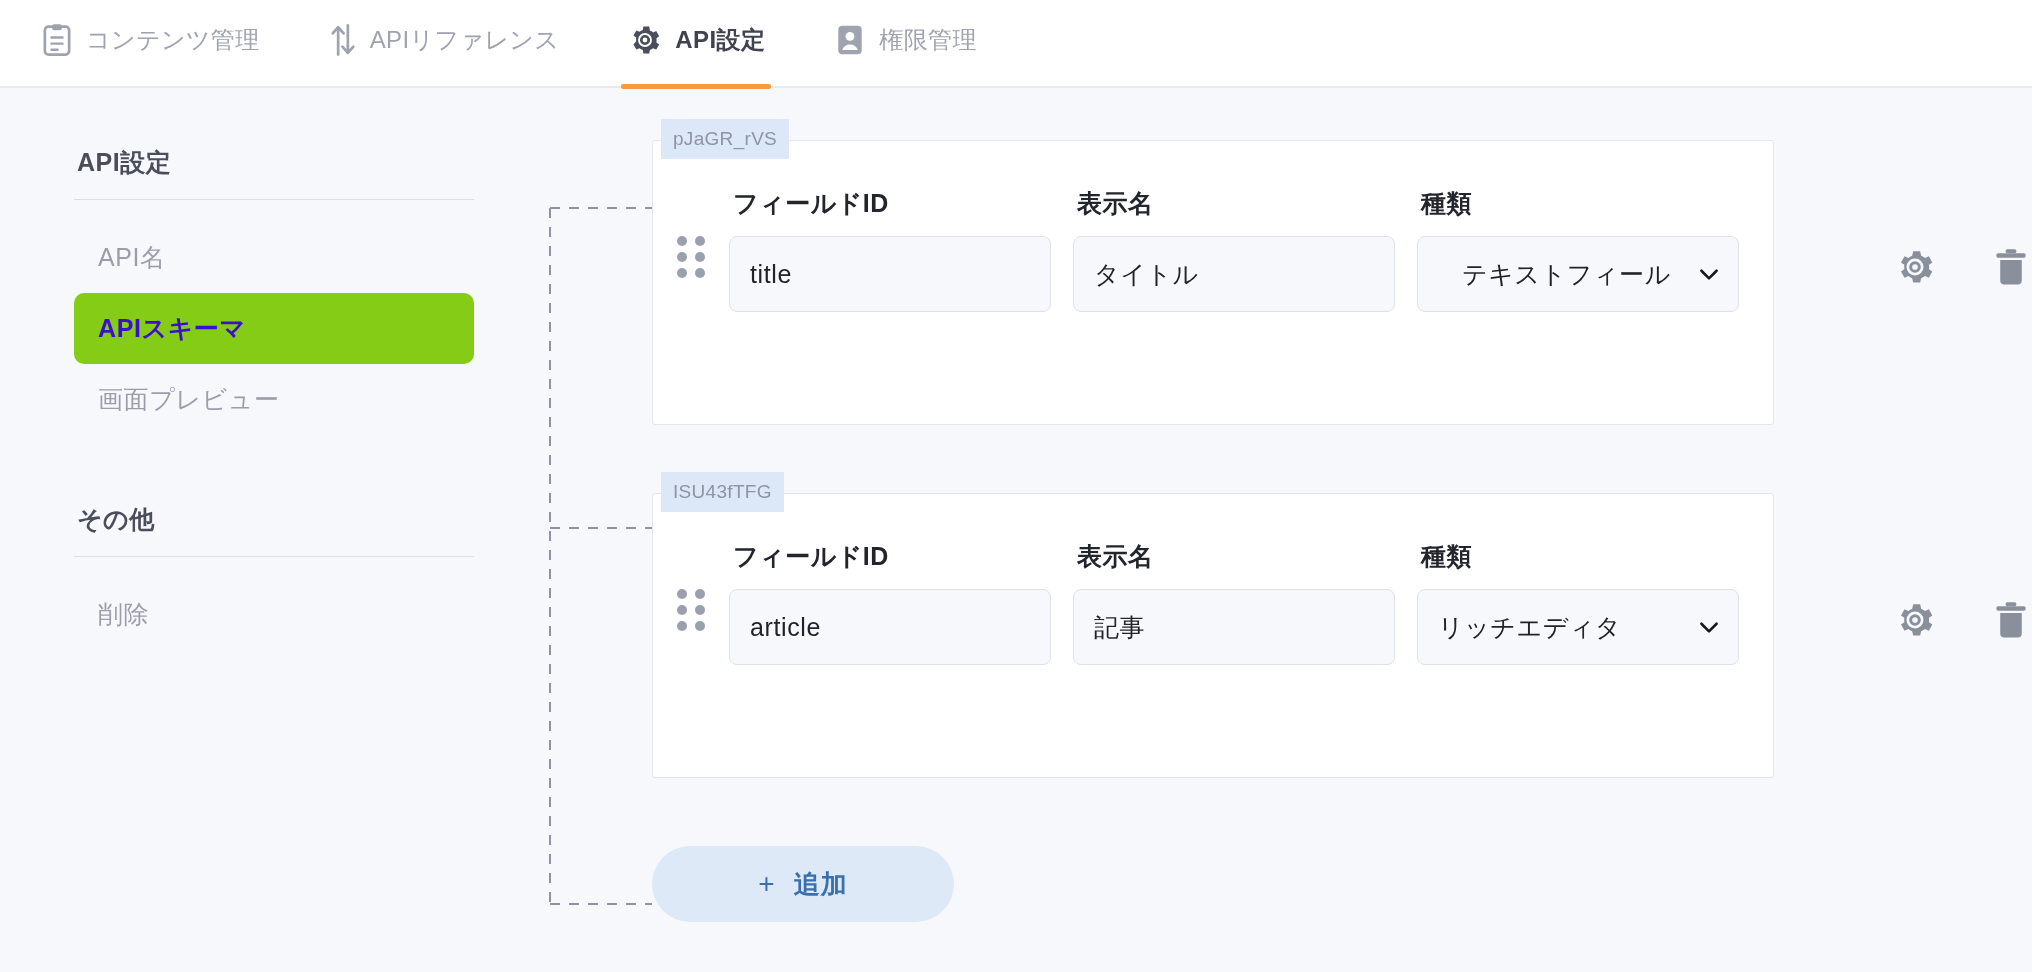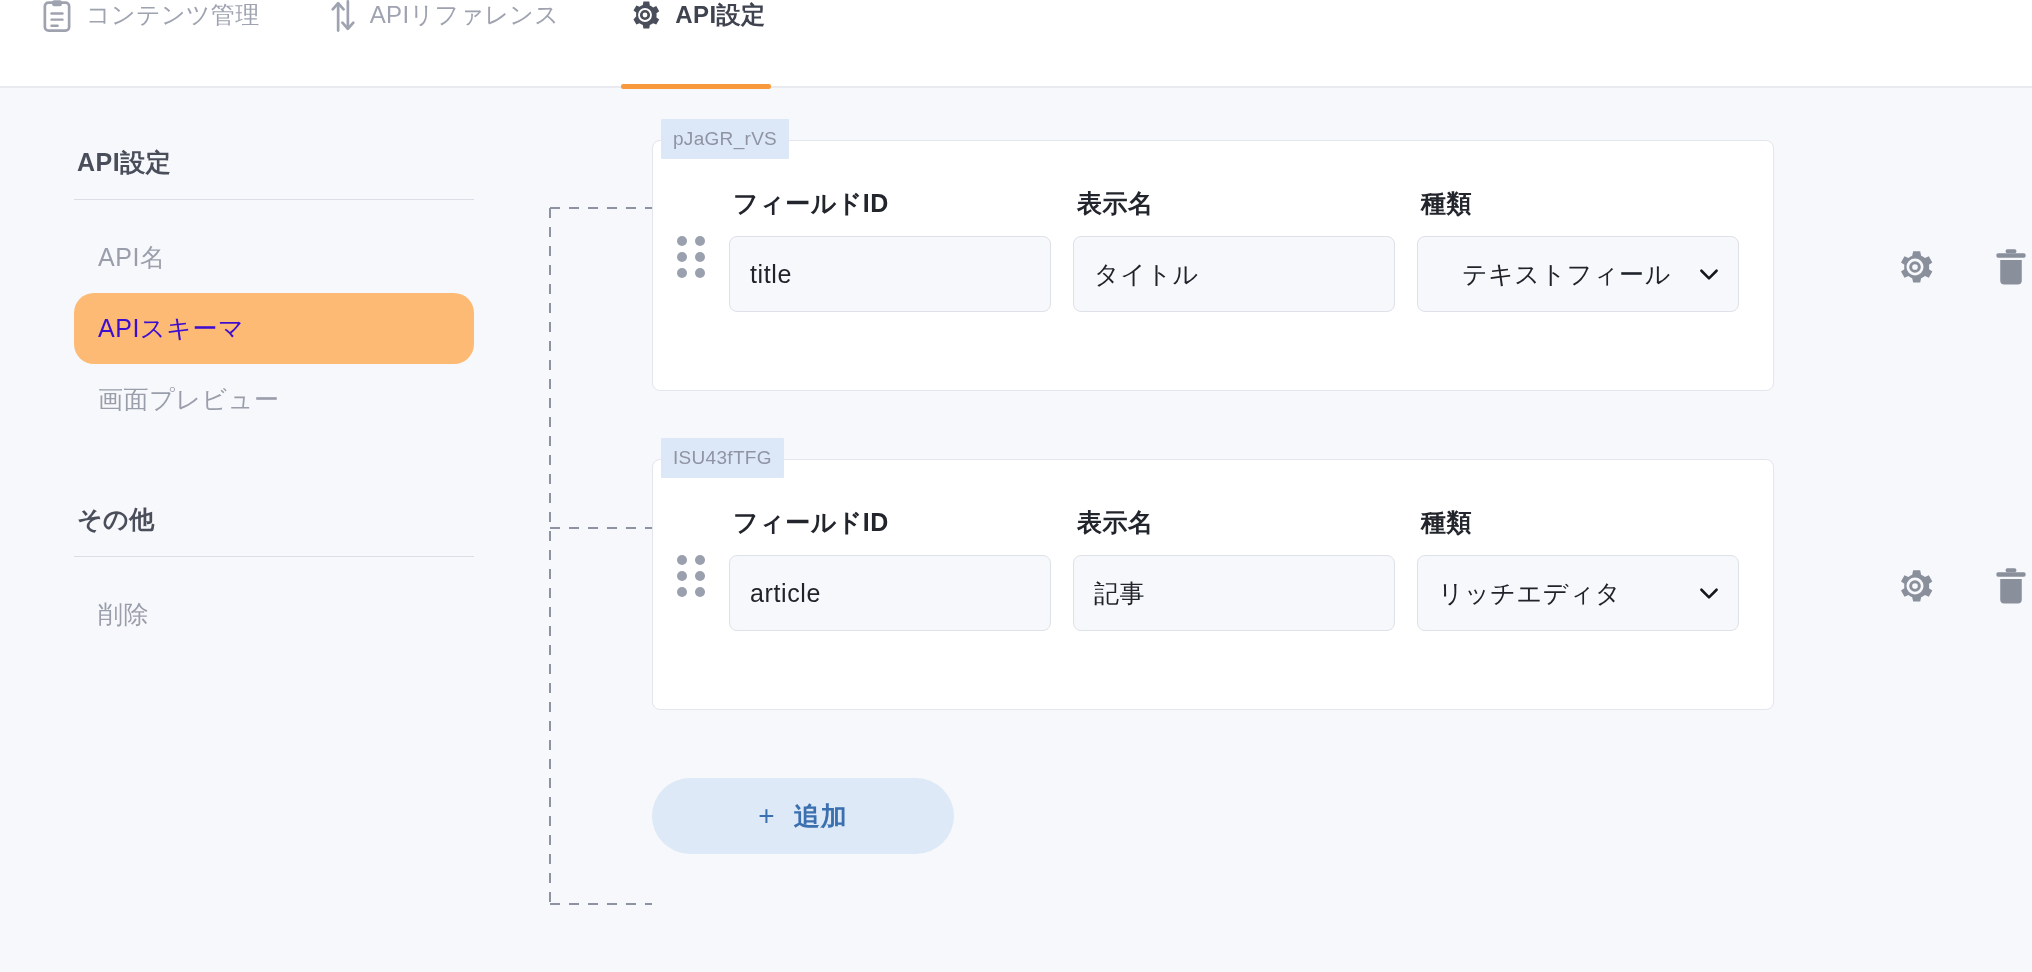--- a/index.html
+++ b/index.html
@@ -22,21 +22,21 @@
     height: 88px;
     background: #ffffff;
     border-bottom: 2px solid #e9eaf0;
     display: flex;
     align-items: center;
     padding-left: 34px;
     gap: 0px;
   }
   .tab {
     display: flex;
-    align-items: flex-start;
+    align-items: center;
     gap: 14px;
     height: 88px;
     padding: 0 34px 7px 8px;
     position: relative;
     cursor: pointer;
     margin-right: 28px;
   }
   .tab .tab-label {
     font-size: 24px;
     color: #9fa3b0;
@@ -89,24 +89,23 @@
     width: 400px;
     padding: 19px 0 19px 24px;
     border-radius: 10px;
     font-size: 25px;
     color: #9a9eab;
     cursor: pointer;
     letter-spacing: .6px;
     white-space: nowrap;
   }
   .side-item.active {
-    background: #fdba74;
+    background: #84cc16;
     color: #3d0ed0;
-    font-weight: normal;
-    border-radius: 20px;
+    font-weight: bold;
   }
 
   
   .main {
     flex: 1;
     position: relative;
     padding: 52px 0 0 0;
   }
 
   
@@ -120,22 +119,22 @@
   .cards {
     position: relative;
     margin-left: 182px;
     width: 1122px;
   }
 
   .field-card {
     position: relative;
     background: #ffffff;
     border: 1px solid #e4e6ee;
-    border-radius: 8px;
-    height: 251px;
+    border-radius: 3px;
+    height: 285px;
     margin-bottom: 68px;
   }
   .id-badge {
     position: absolute;
     top: -22px;
     left: 8px;
     background: #dce8f7;
     color: #8f93a2;
     font-size: 19px;
     line-height: 1;
@@ -292,20 +291,30 @@
     <span class="tab-icon">
       <svg width="32" height="32" viewBox="0 0 24 24" fill="#4a4e5a">
         <path d="M12 8.2a3.8 3.8 0 1 0 0 7.6 3.8 3.8 0 0 0 0-7.6zm0 5.6a1.8 1.8 0 1 1 0-3.6 1.8 1.8 0 0 1 0 3.6z"></path>
         <path d="M20.6 13.4c.05-.46.08-.93.08-1.4s-.03-.94-.08-1.4l2.05-1.5-2.2-3.8-2.4 1a8.9 8.9 0 0 0-2.42-1.4L15.2 1.8h-4.4l-.43 2.7a8.9 8.9 0 0 0-2.42 1.4l-2.4-1-2.2 3.8 2.05 1.5c-.05.46-.08.93-.08 1.4s.03.94.08 1.4L3.35 15.3l2.2 3.8 2.4-1a8.9 8.9 0 0 0 2.42 1.4l.43 2.7h4.4l.43-2.7a8.9 8.9 0 0 0 2.42-1.4l2.4 1 2.2-3.8-2.05-1.5zM12 17.2A5.2 5.2 0 1 1 12 6.8a5.2 5.2 0 0 1 0 10.4z"></path>
       </svg>
     </span>
     <span class="tab-label">API設定</span>
     <span class="tab-underline"></span>
   </div>
 
+  <div class="tab">
+    <span class="tab-icon">
+      <svg width="30" height="32" viewBox="0 0 24 26" fill="none">
+        <rect x="2.5" y="1.5" width="19" height="23" rx="3.2" fill="#9fa3b0"></rect>
+        <circle cx="12" cy="10" r="3.6" fill="#ffffff"></circle>
+        <path d="M5.6 21.2c1-3.1 3.4-4.6 6.4-4.6s5.4 1.5 6.4 4.6z" fill="#ffffff"></path>
+      </svg>
+    </span>
+    <span class="tab-label">権限管理</span>
+  </div>
 
 </div>
 
 <div class="page">
 
   <nav class="sidebar">
 
     <div class="side-section">
       <div class="side-heading">API設定</div>
       <div class="side-rule"></div>

